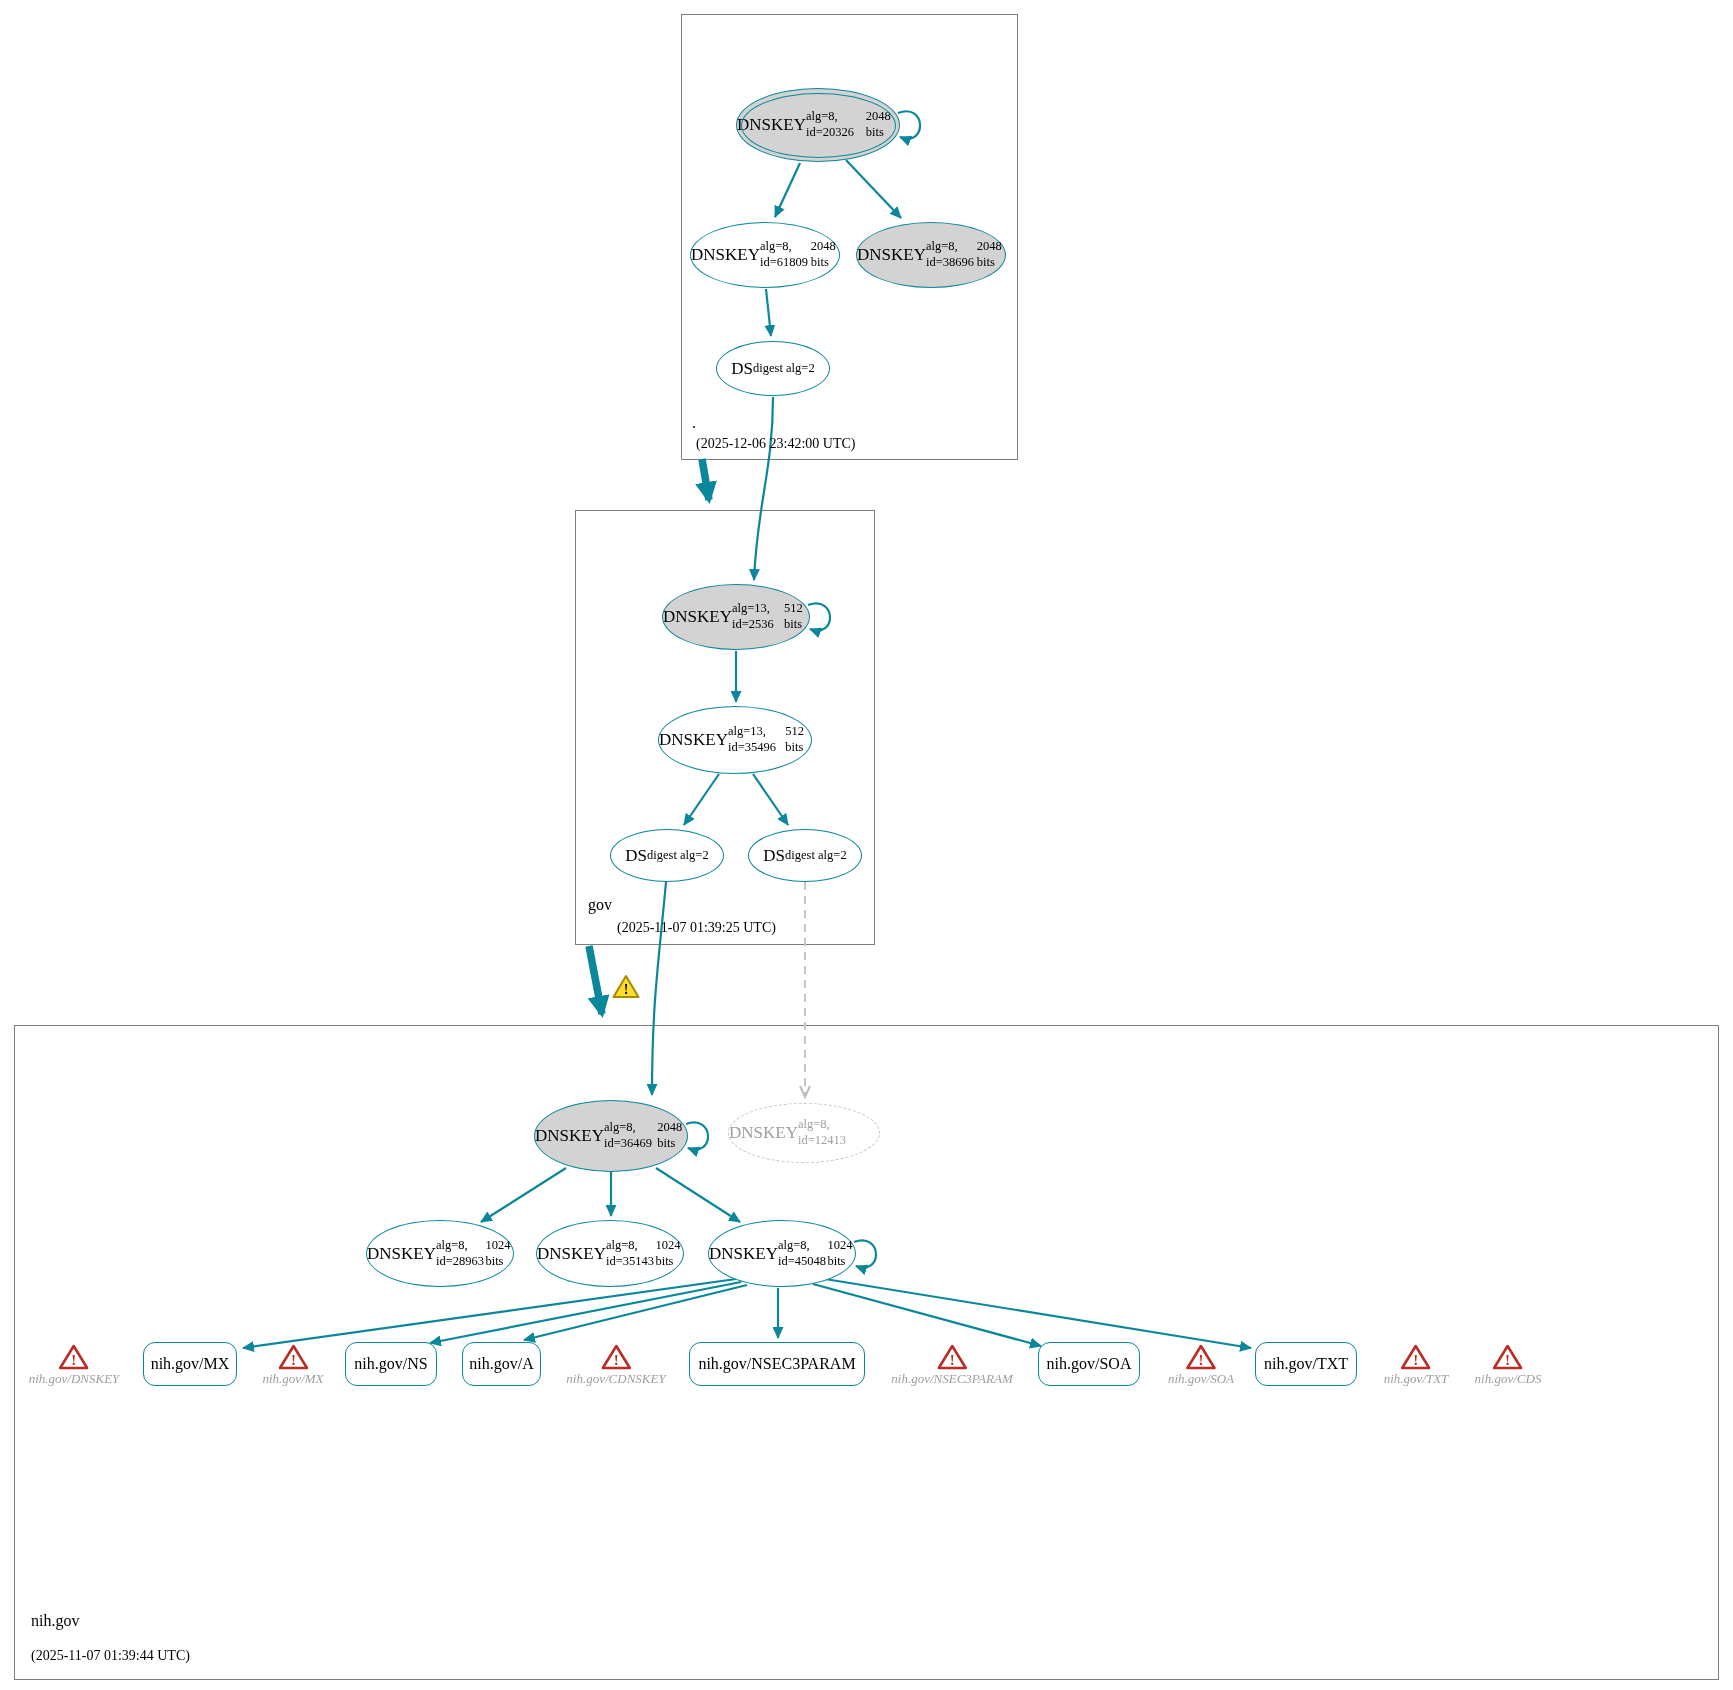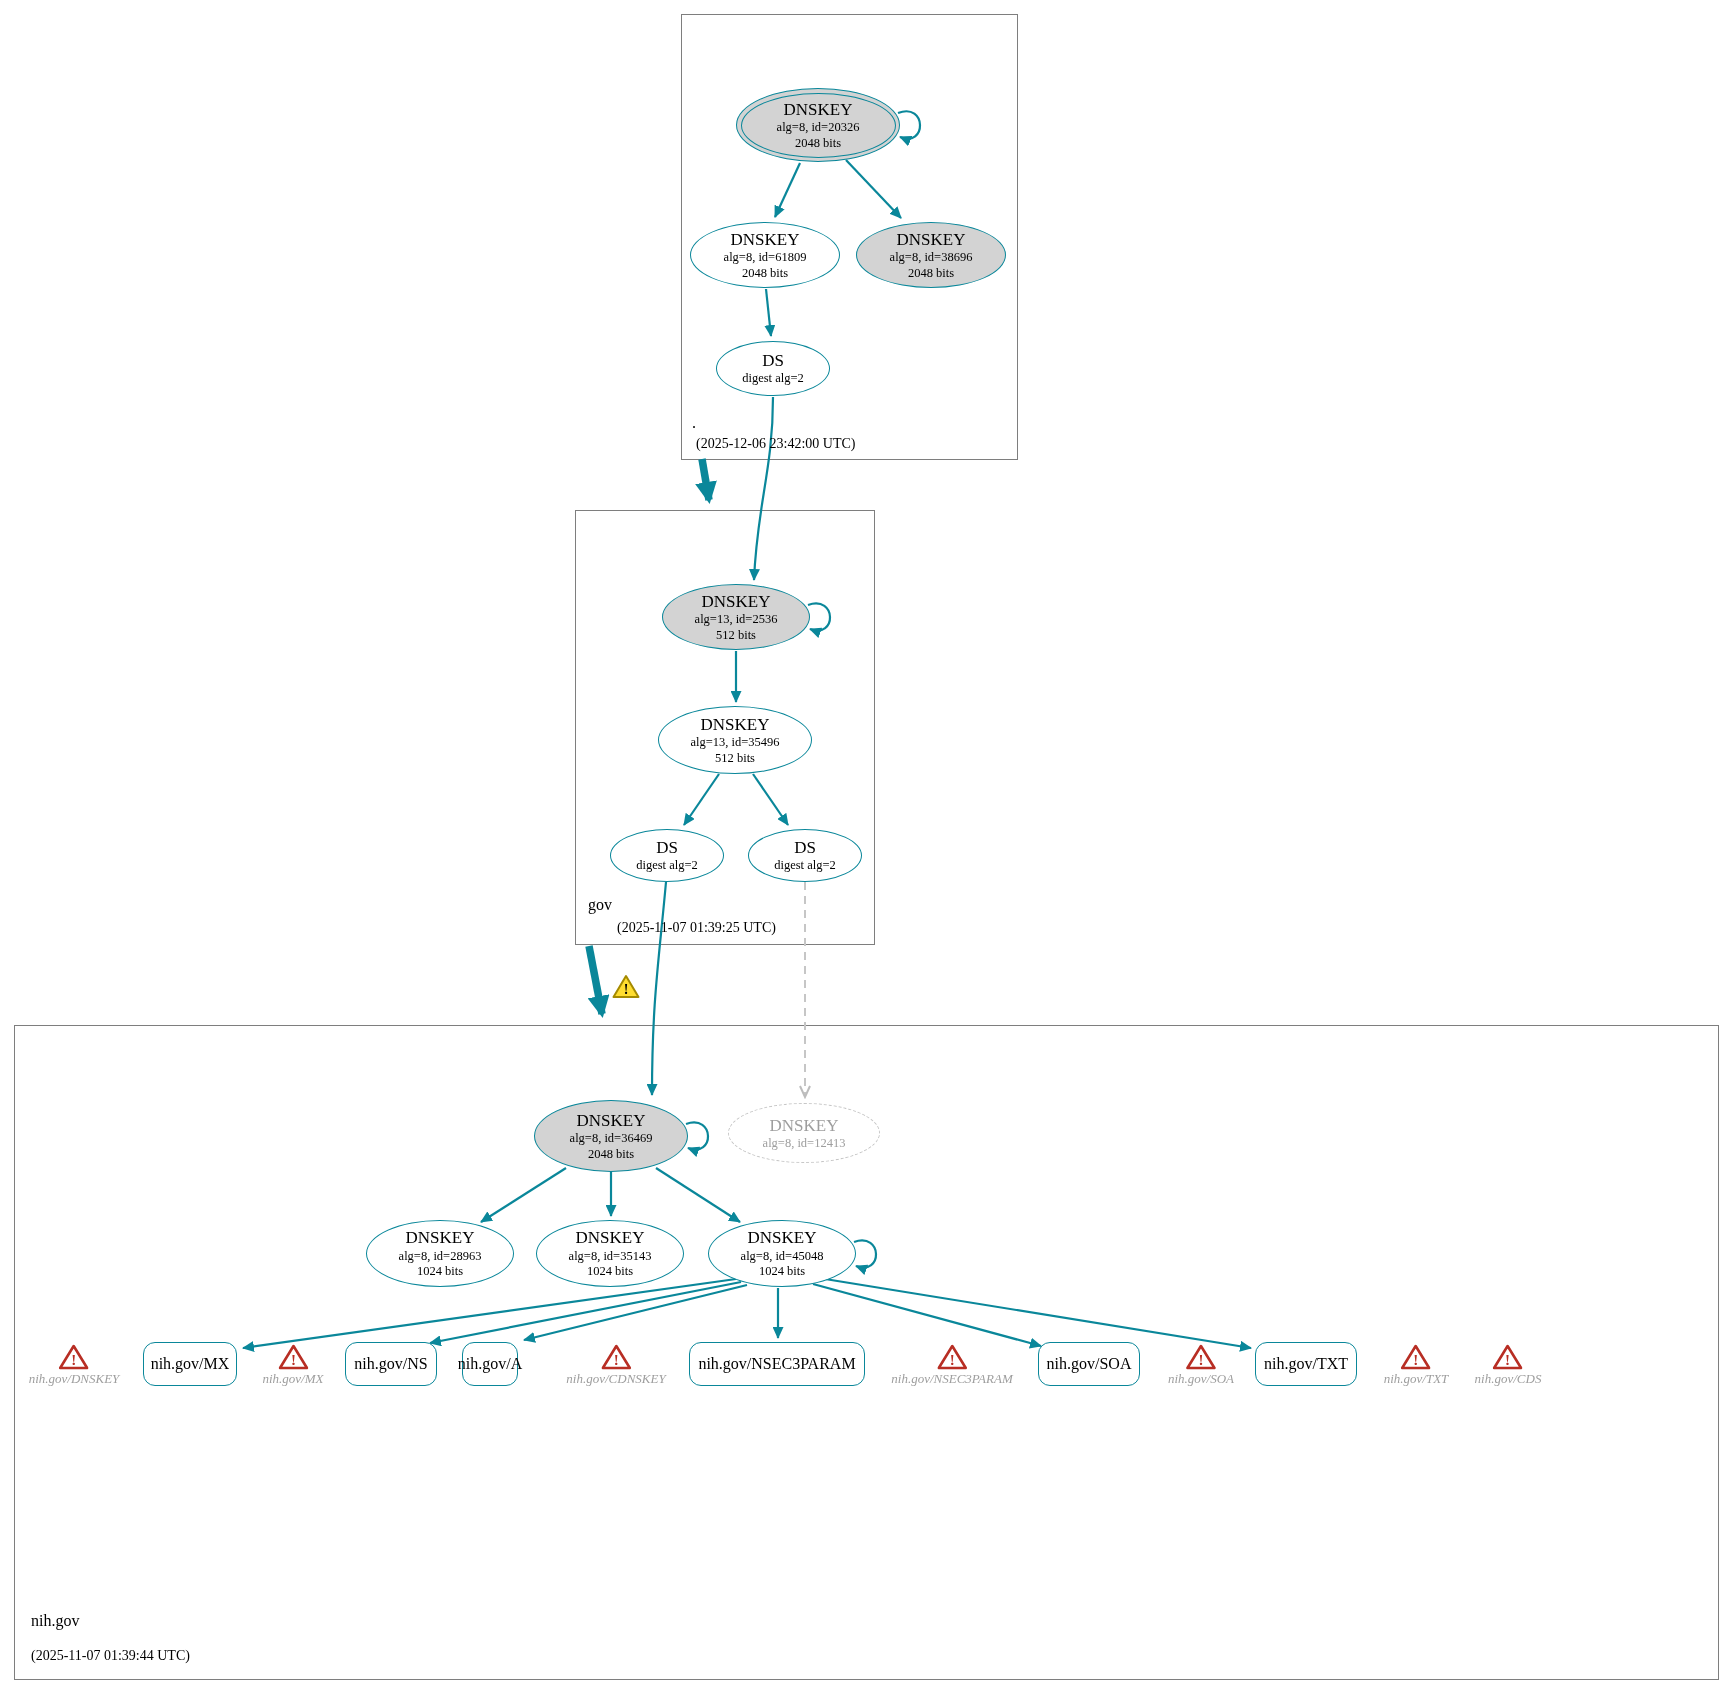--- a/index.html
+++ b/index.html
@@ -4,22 +4,22 @@
 <style>
   *{box-sizing:border-box;margin:0;padding:0}
   html,body{background:#fff}
   body{
     width:1733px;height:1690px;position:relative;
     font-family:"Liberation Serif",serif;color:#000;overflow:hidden;
   }
   .zonebox{position:absolute;border:1px solid #7e7e7e;background:transparent;z-index:0}
   svg.edges{position:absolute;left:0;top:0;z-index:1}
   .node{
-    position:absolute;display:flex;flex-direction:column;align-items:center;justify-content:center;
-    text-align:right;z-index:3;line-height:1.25;
+    position:absolute;display:flex;flex-direction:row;align-items:center;justify-content:center;
+    text-align:left;z-index:3;line-height:1.25;
   }
   .ellipse{border:1.8px solid #0a879a;border-radius:50%;background:#fff}
   .grayfill{background:#d3d3d3}
   .double::after{content:"";position:absolute;inset:3.5px;border:1.8px solid #0a879a;border-radius:50%;pointer-events:none}
   .dashedNode{border:1.6px dashed #c6c6c6;border-radius:50%;background:#fff;color:#9e9e9e}
   .node .t{font-size:17px}
   .node .s{font-size:12.5px}
   .dashedNode .t{color:#9e9e9e}
   .rrset{
     position:absolute;border:1.8px solid #0a879a;border-radius:12px;background:#fff;
@@ -171,21 +171,21 @@
   <div class="s">alg=8, id=45048</div>
   <div class="s">1024 bits</div>
 </div>
 
 <div class="rrset" style="left:143px;top:1342px;width:94px;height:44px">
   <span>nih.gov/MX</span>
 </div>
 <div class="rrset" style="left:345px;top:1342px;width:92px;height:44px">
   <span>nih.gov/NS</span>
 </div>
-<div class="rrset" style="left:462px;top:1342px;width:56px;height:44px">
+<div class="rrset" style="left:462px;top:1342px;width:79px;height:44px">
   <span>nih.gov/A</span>
 </div>
 <div class="rrset" style="left:689px;top:1342px;width:176px;height:44px">
   <span>nih.gov/NSEC3PARAM</span>
 </div>
 <div class="rrset" style="left:1038px;top:1342px;width:102px;height:44px">
   <span>nih.gov/SOA</span>
 </div>
 <div class="rrset" style="left:1255px;top:1342px;width:102px;height:44px">
   <span>nih.gov/TXT</span>

